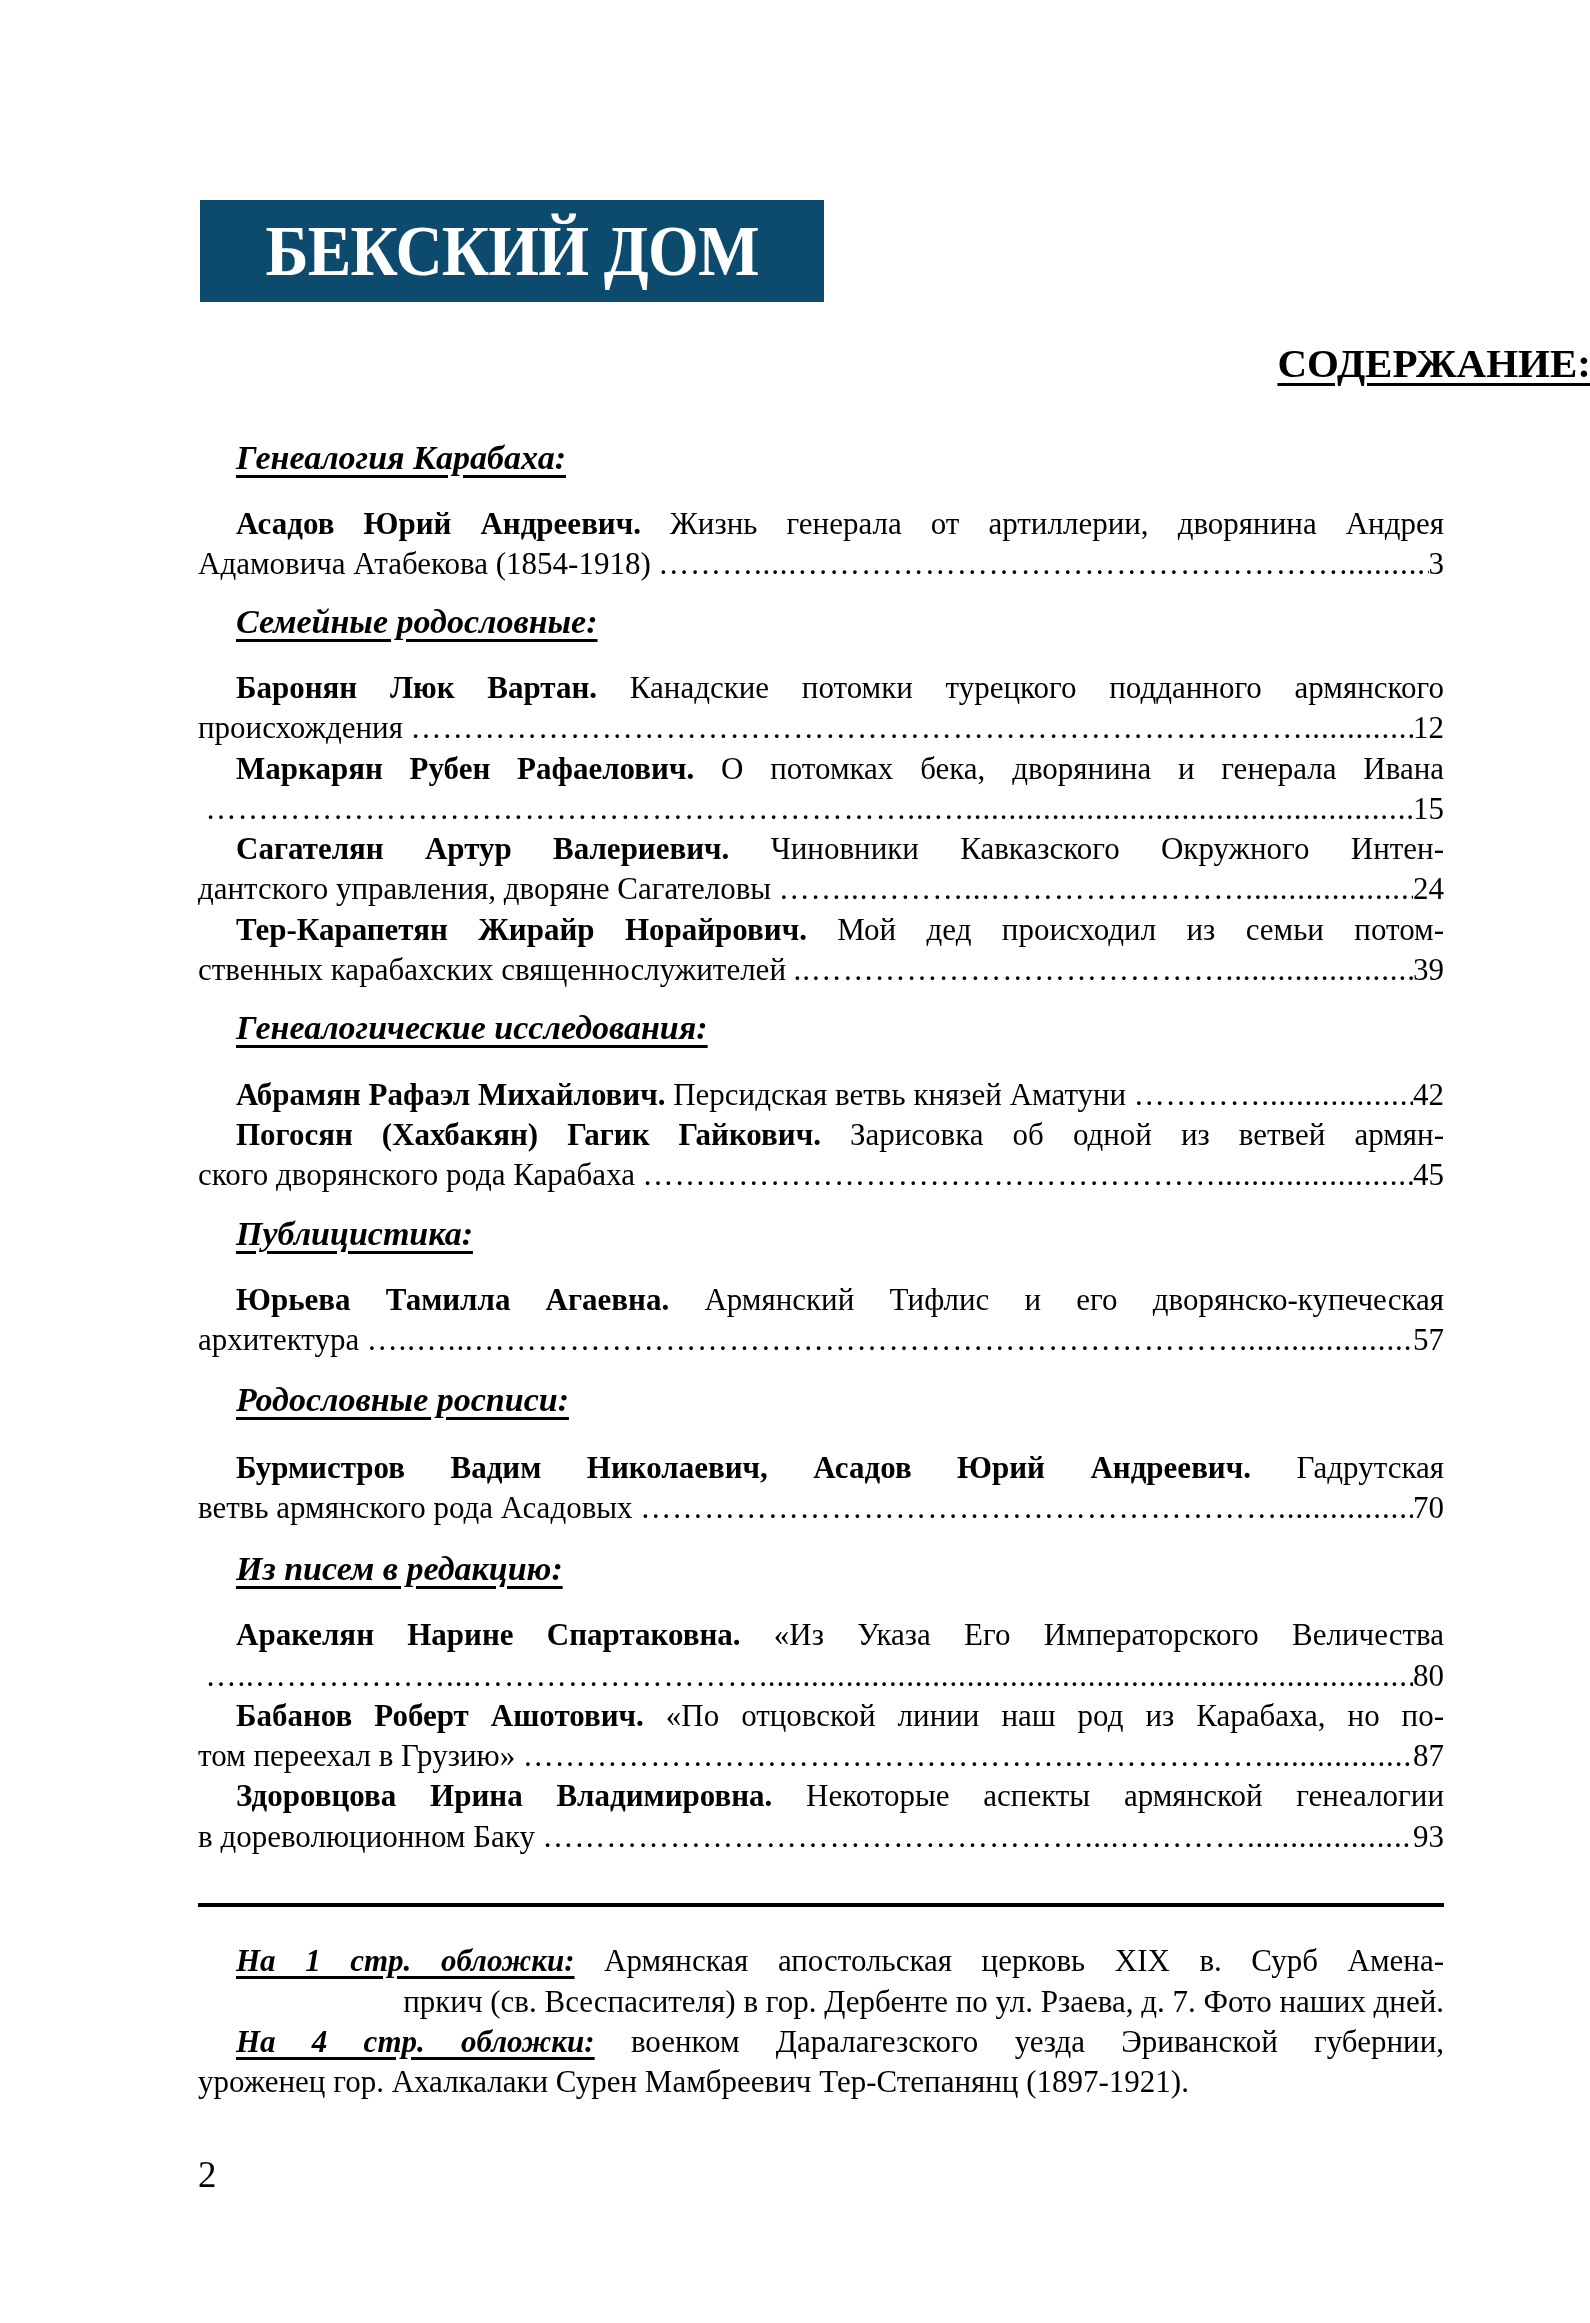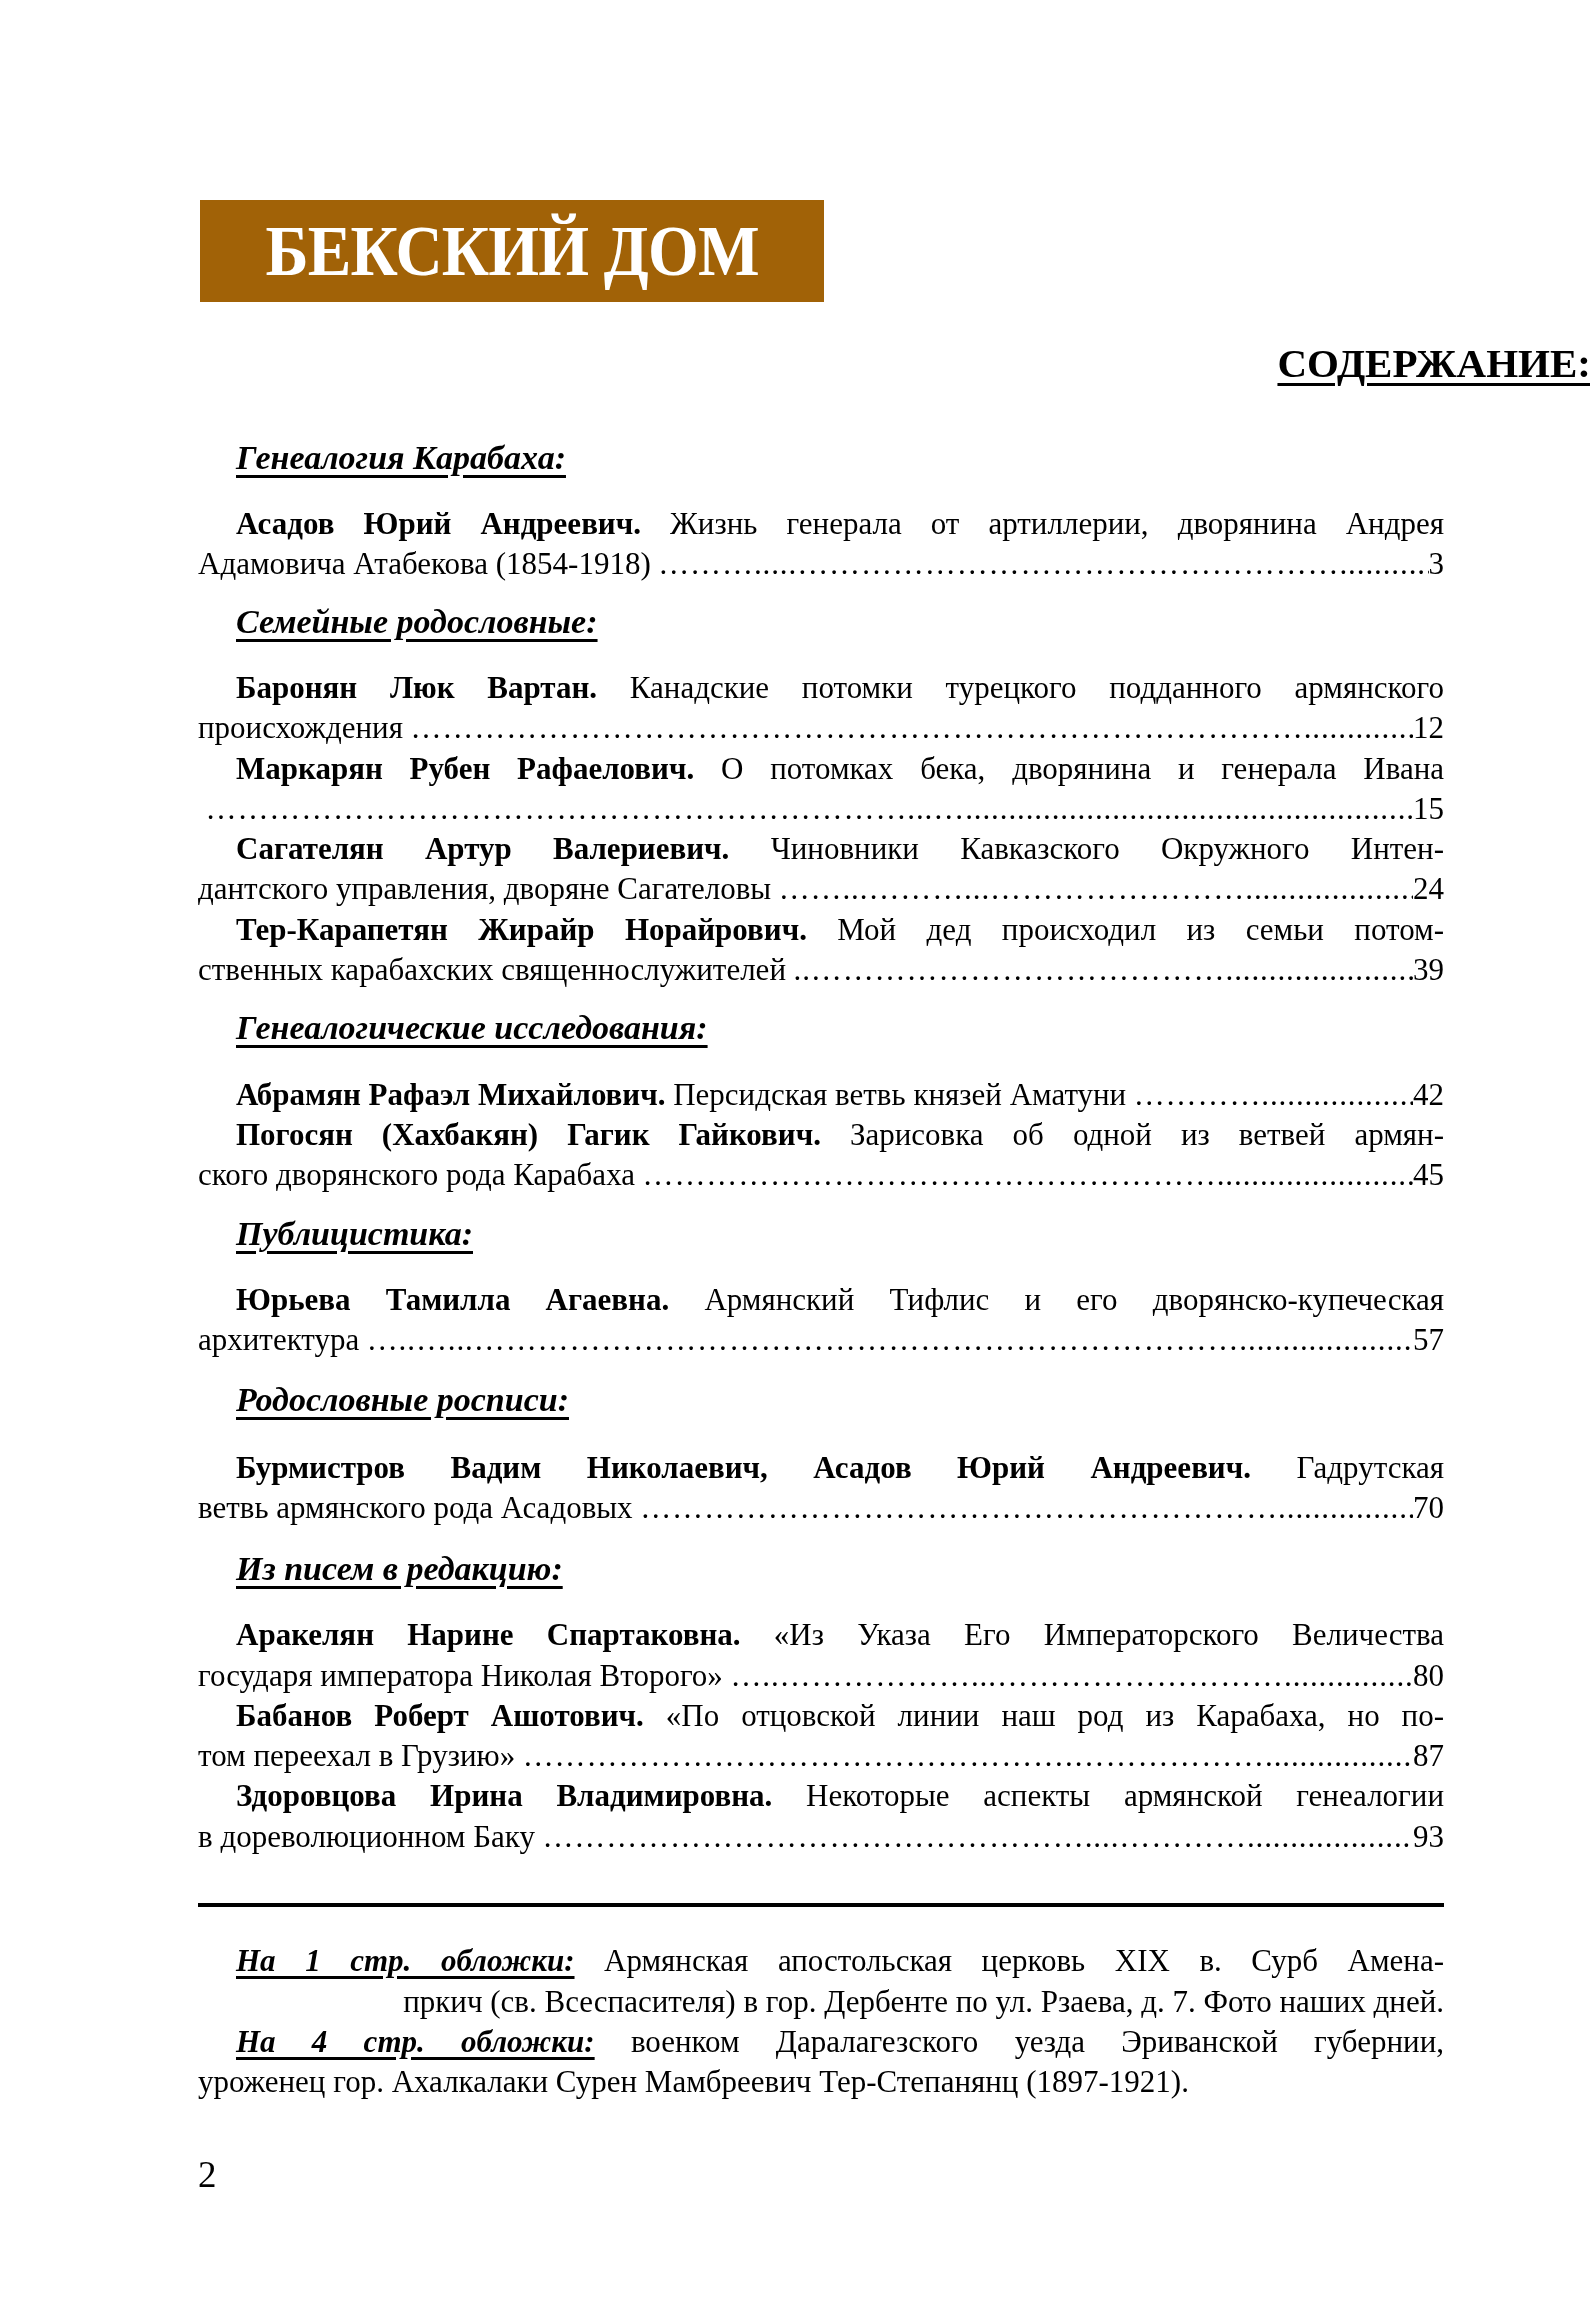--- a/index.html
+++ b/index.html
@@ -1,19 +1,19 @@
 <!DOCTYPE html>
 <html style="font-size:15px"><head>
 <meta charset="utf-8">
 <style>
   html, body { margin: 0; padding: 0; background: #ffffff; }
   body { width: 1591px; height: 2324px; position: relative; overflow: hidden;
          font-family: "Liberation Serif", "DejaVu Serif", serif; color: #000; }
   .masthead { position: absolute; left: 200px; top: 200px; width: 624px; height: 102px;
-              background: #a16207; color: #fff; display: flex; align-items: center; justify-content: center;
+              background: #0c4a6e; color: #fff; display: flex; align-items: center; justify-content: center;
               font-family: "Liberation Serif", serif; font-weight: bold; font-size: 71px; letter-spacing: -0.9px;
               transform-origin: left center; }
   .masthead span { display: inline-block; transform: scaleX(0.92); white-space: nowrap; }
   .toc-title { position: absolute; left: 0; width: 100%; top: 339px; text-align: right;
                font-weight: bold; font-size: 41px; line-height: 49px; padding-left: 39px; box-sizing: border-box; }
   .toc-title span { text-decoration: underline; text-decoration-thickness: 2.8px; text-underline-offset: 5.6px; }
   .section-head { position: absolute; left: 236px; font-style: italic; font-weight: bold; font-size: 34px;
                   line-height: 41px; white-space: nowrap; }
   .section-head span { text-decoration: underline; text-decoration-thickness: 2.8px; text-underline-offset: 5.6px; }
   .line { position: absolute; left: 198px; width: 1246px; font-size: 31px; line-height: 40px;
@@ -140,21 +140,20 @@
 </div>
 
 <div class="section-head" style="top:1548px">
   <span>Из писем в редакцию:</span>
 </div>
 <div class="line first" style="top:1615px">
   <b>Аракелян Нарине Спартаковна.</b>
   <span>«Из Указа Его Императорского Величества</span>
 </div>
 <div class="line leader" style="top:1656px">
-  <span class="txt">государя императора Николая Второго»</span>
   <span class="dots">…..………………...………………………................................................................................................................................................................................................................................................</span>
   <span class="pg">80</span>
 </div>
 <div class="line first" style="top:1696px">
   <b>Бабанов Роберт Ашотович.</b>
   <span>«По отцовской линии наш род из Карабаха, но по-</span>
 </div>
 <div class="line leader" style="top:1736px">
   <span class="txt">том переехал в Грузию»</span>
   <span class="dots">…………………………………………….………………..................................................................................................................................................................................................................................................</span>

